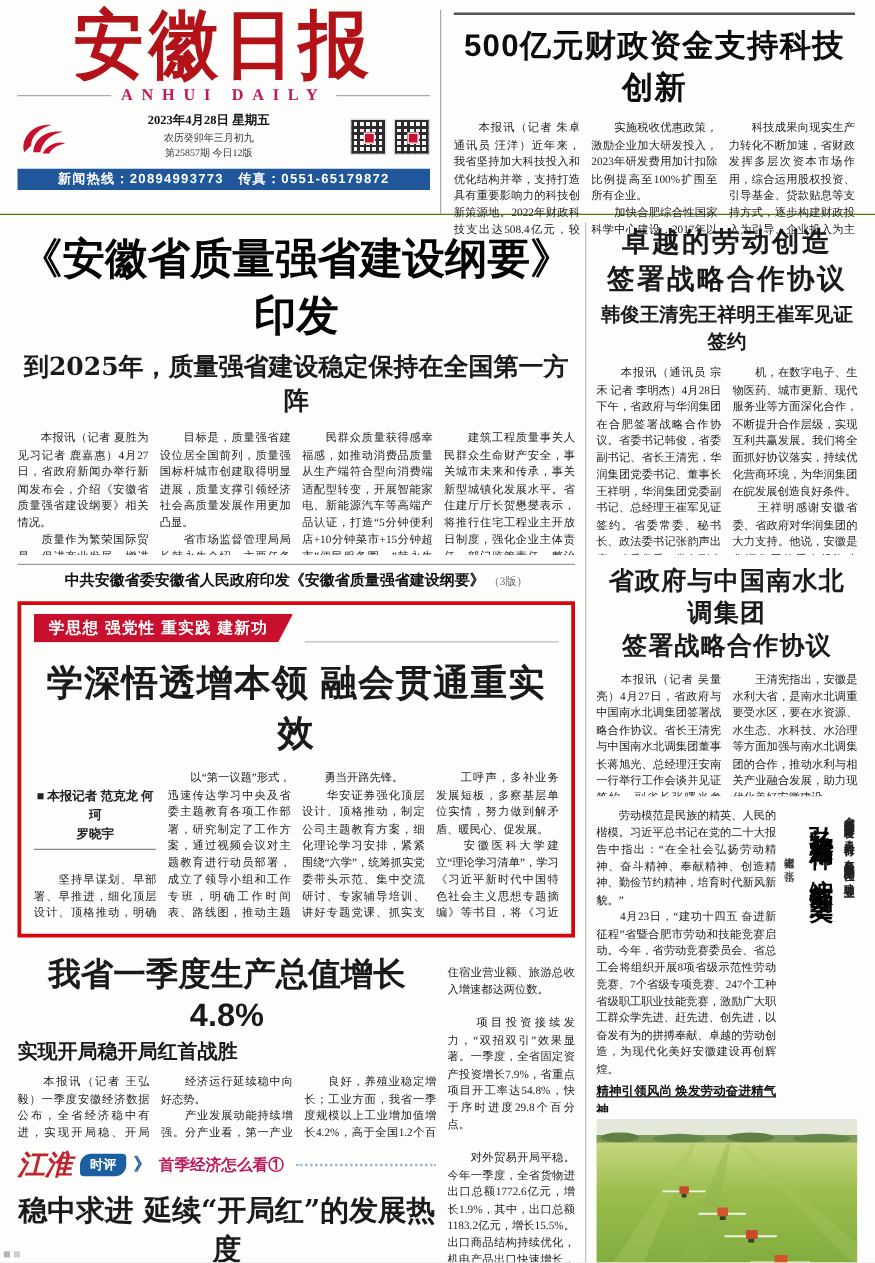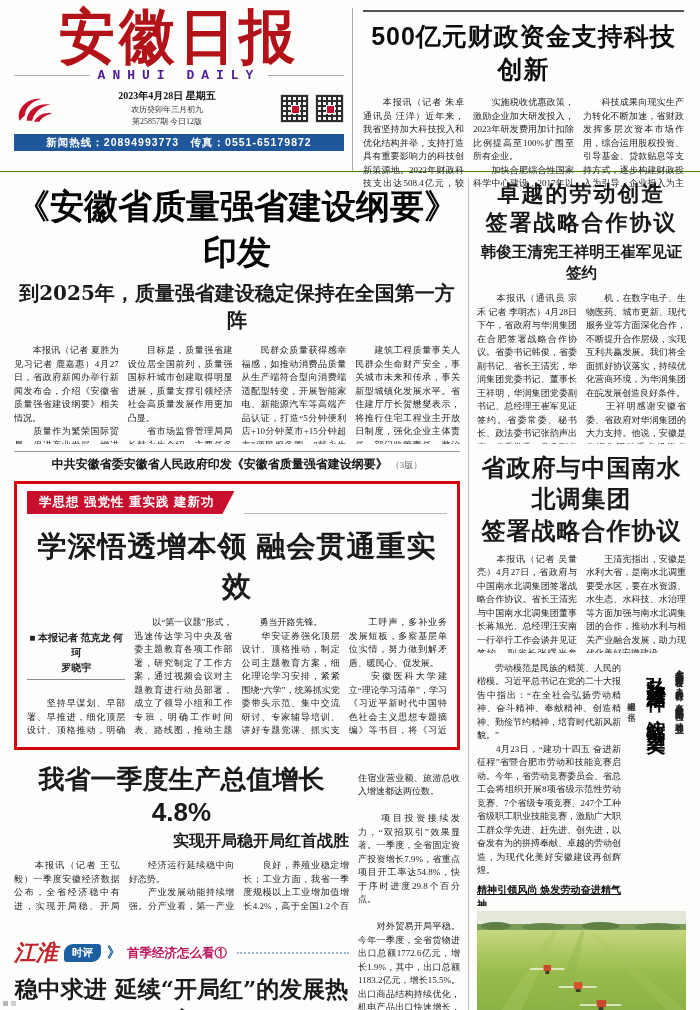--- a/index.html
+++ b/index.html
@@ -5,21 +5,21 @@
   html,body{margin:0;padding:0;background:#e8e8e8;}
   .page{position:relative;width:700px;height:1010px;margin:0 auto;background:#fdfdfb;overflow:hidden;
         font-family:"Liberation Serif","DejaVu Serif",serif;color:#1a1a1a;box-sizing:border-box;}
   
   .top{display:flex;padding:4px 14px 0 14px;border-bottom:1px solid #4d7c0f;height:172px;box-sizing:border-box;}
   .mast{width:330px;flex:none;}
   .mast-title{font-family:"DejaVu Serif",serif;font-weight:bold;color:#b31218;font-size:56px;line-height:1.08;
               text-align:center;letter-spacing:4px;transform:scaleY(1.06);margin-top:2px;}
   .mast-en{display:flex;align-items:center;gap:8px;margin-top:2px;}
   .mast-en .enline{flex:1;border-top:1px solid #aaa;}
-  .mast-en .entxt{color:#4c1d95;font-family:Liberation Mono, monospace;font-weight:bold;
+  .mast-en .entxt{color:#be185d;font-family:Liberation Serif, serif;font-weight:bold;
                   font-size:13px;letter-spacing:7px;}
   .mast-info{display:flex;align-items:center;gap:6px;margin-top:5px;}
   .dateblock,.pubblock{font-size:8px;line-height:1.55;text-align:center;color:#333;flex:1;}
   .dateblock .d1,.pubblock .p1{font-weight:bold;font-size:10px;color:#111;}
   .qr{width:27px;height:27px;flex:none;position:relative;border:1px solid #ddd;
       background:repeating-linear-gradient(0deg,#2c2c2c 0 2px,transparent 2px 5px),
                  repeating-linear-gradient(90deg,#2c2c2c 0 2px,#f5f5f5 2px 5px);}
   .qr i{position:absolute;left:10px;top:10px;width:7px;height:7px;background:#c8102e;border:1px solid #fff;}
   .hotline{margin-top:5px;background:#20569a;color:#fff;font-family:"Liberation Sans",sans-serif;
            font-weight:bold;font-size:10.5px;text-align:center;height:17px;line-height:17px;letter-spacing:1px;}
@@ -56,37 +56,37 @@
              margin:13px 0 9px 0;letter-spacing:1px;}
   .redbox .cols{height:122px;}
   .byline-box{text-align:center;font-weight:bold;font-size:10px;border-bottom:1px solid #888;
               padding-bottom:4px;margin-bottom:4px;white-space:pre-line;}
   
   .lower{display:flex;gap:9px;margin-top:8px;}
   .lower-main{flex:1;min-width:0;}
   .tallcol{width:102px;flex:none;font-size:9px;line-height:1.5;text-align:justify;white-space:pre-line;
            overflow:hidden;color:#222;height:318px;}
   .gdp h1{font-family:"Liberation Sans",sans-serif;font-weight:900;font-size:26px;text-align:center;margin:4px 0 3px 0;}
-  .gdp h2{font-family:"DejaVu Serif",serif;font-weight:bold;font-size:16px;text-align:right;margin:0 0 7px 0;}
+  .gdp h2{font-family:"DejaVu Serif",serif;font-weight:bold;font-size:16px;text-align:left;margin:0 0 7px 0;}
   .gdp .cols{height:54px;}
-  .sp-band{display:flex;align-items:center;gap:6px;margin:25px 0 4px 0;}
+  .sp-band{display:flex;align-items:center;gap:6px;margin:4px 0 4px 0;}
   .sp-brand{font-family:"DejaVu Serif",serif;font-weight:bold;font-style:italic;color:#c0242c;font-size:22px;}
   .sp-badge{background:#1c5fa0;color:#fff;font-family:"Liberation Sans",sans-serif;font-weight:bold;font-size:10.5px;
             padding:2px 8px;border-radius:9px 3px 9px 3px;}
   .sp-arrow{color:#1c5fa0;font-weight:900;font-size:14px;font-family:"Liberation Sans",sans-serif;}
   .sp-series{color:#be185d;font-family:"Liberation Sans",sans-serif;font-weight:bold;font-size:12.5px;}
   .sp-dots{flex:1;border-top:2px dotted #9db8d2;margin-left:4px;}
   .sp h1{font-family:"DejaVu Serif",serif;font-weight:bold;font-size:23px;text-align:center;margin:6px 0 3px 0;}
   
   .huarun h1{font-family:"Liberation Sans",sans-serif;font-weight:900;font-size:22px;text-align:center;
              line-height:1.3;letter-spacing:2px;margin:8px 0 5px 0;}
   .huarun h2{font-family:"DejaVu Serif",serif;font-weight:bold;font-size:15.5px;text-align:center;margin:0 0 8px 0;}
   .huarun .cols{height:152px;}
   .nanshui{margin-top:8px;}
-  .nanshui h1{font-family:"Liberation Sans",sans-serif;font-weight:900;font-size:24px;text-align:center;
+  .nanshui h1{font-family:"Liberation Sans",sans-serif;font-weight:900;font-size:20px;text-align:center;
               line-height:1.3;letter-spacing:1px;margin:2px 0 7px 0;}
   .nanshui .cols{height:100px;}
   .laomo{display:flex;gap:5px;margin-top:9px;height:244px;overflow:hidden;}
   .laomo-text{flex:1;min-width:0;font-size:9px;line-height:1.5;text-align:justify;color:#222;overflow:hidden;}
   .laomo-text .para{white-space:pre-line;}
   .laomo-sub{font-weight:bold;font-size:10px;margin:4px 0;color:#111;text-decoration:underline;}
   .laomo-byline{writing-mode:vertical-rl;text-orientation:upright;font-size:8.5px;color:#333;
                 padding-top:34px;flex:none;overflow:hidden;}
   .laomo-head{writing-mode:vertical-rl;text-orientation:upright;font-family:"Liberation Sans",sans-serif;
               font-weight:900;font-size:19px;letter-spacing:3px;color:#050505;flex:none;overflow:hidden;}

